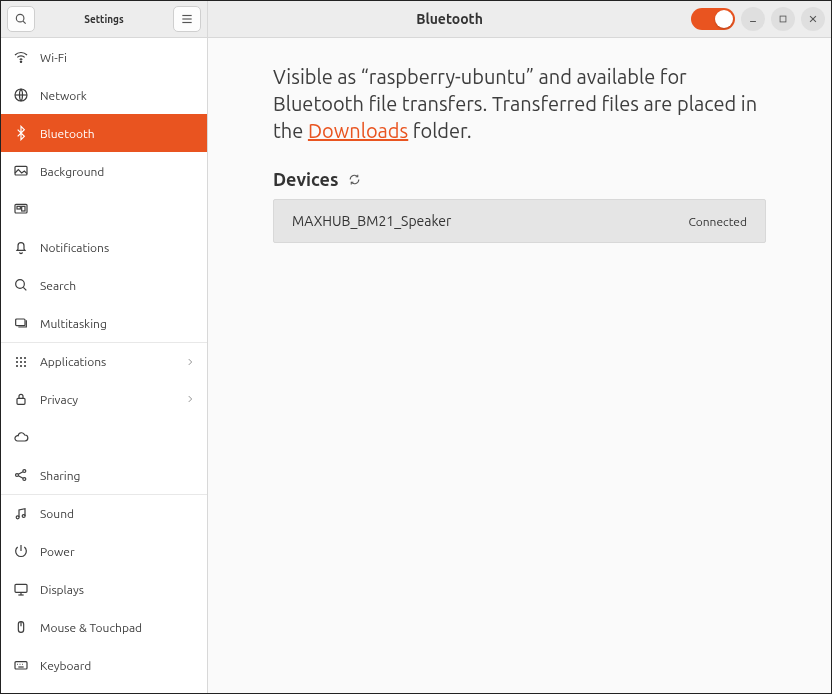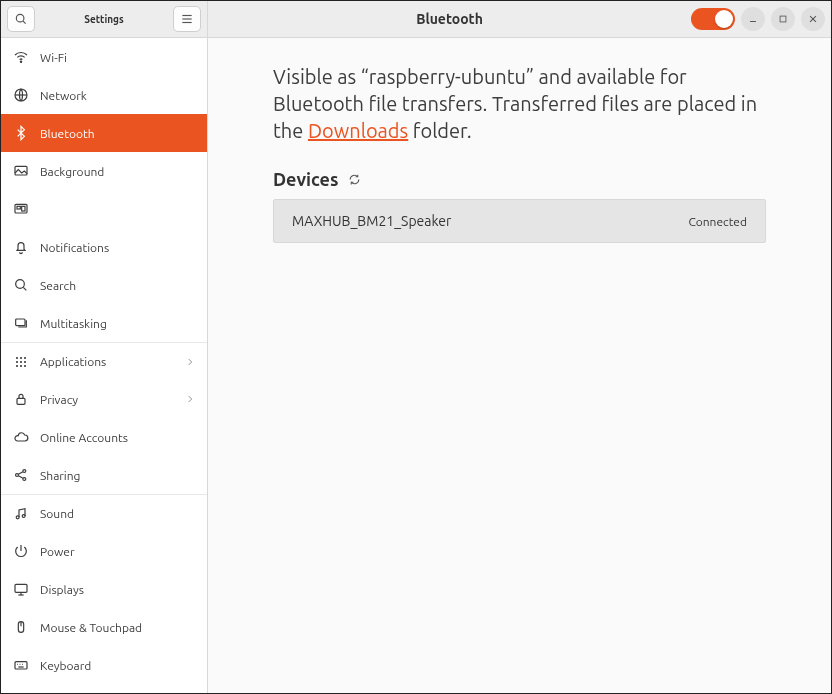--- a/index.html
+++ b/index.html
@@ -319,21 +319,20 @@
             </svg>
         </span>
       </div>
 
       <div class="sidebar-item">
         <span class="icon">
           <svg width="16" height="16" viewBox="0 0 24 24" fill="none" stroke="currentColor" stroke-width="1.8">
               <path d="M7 18a4 4 0 1 1 .8-7.9A5 5 0 0 1 17.5 9 3.5 3.5 0 0 1 18 18H7z"></path>
             </svg>
         </span>
-        <span class="label">Online Accounts</span>
       </div>
 
       <div class="sidebar-item">
         <span class="icon">
           <svg width="16" height="16" viewBox="0 0 24 24" fill="none" stroke="currentColor" stroke-width="1.8">
               <circle cx="6" cy="12" r="2.2"></circle>
               <circle cx="17" cy="6" r="2.2"></circle>
               <circle cx="17" cy="18" r="2.2"></circle>
               <line x1="8" y1="11" x2="15" y2="7"></line>
               <line x1="8" y1="13" x2="15" y2="17"></line>

